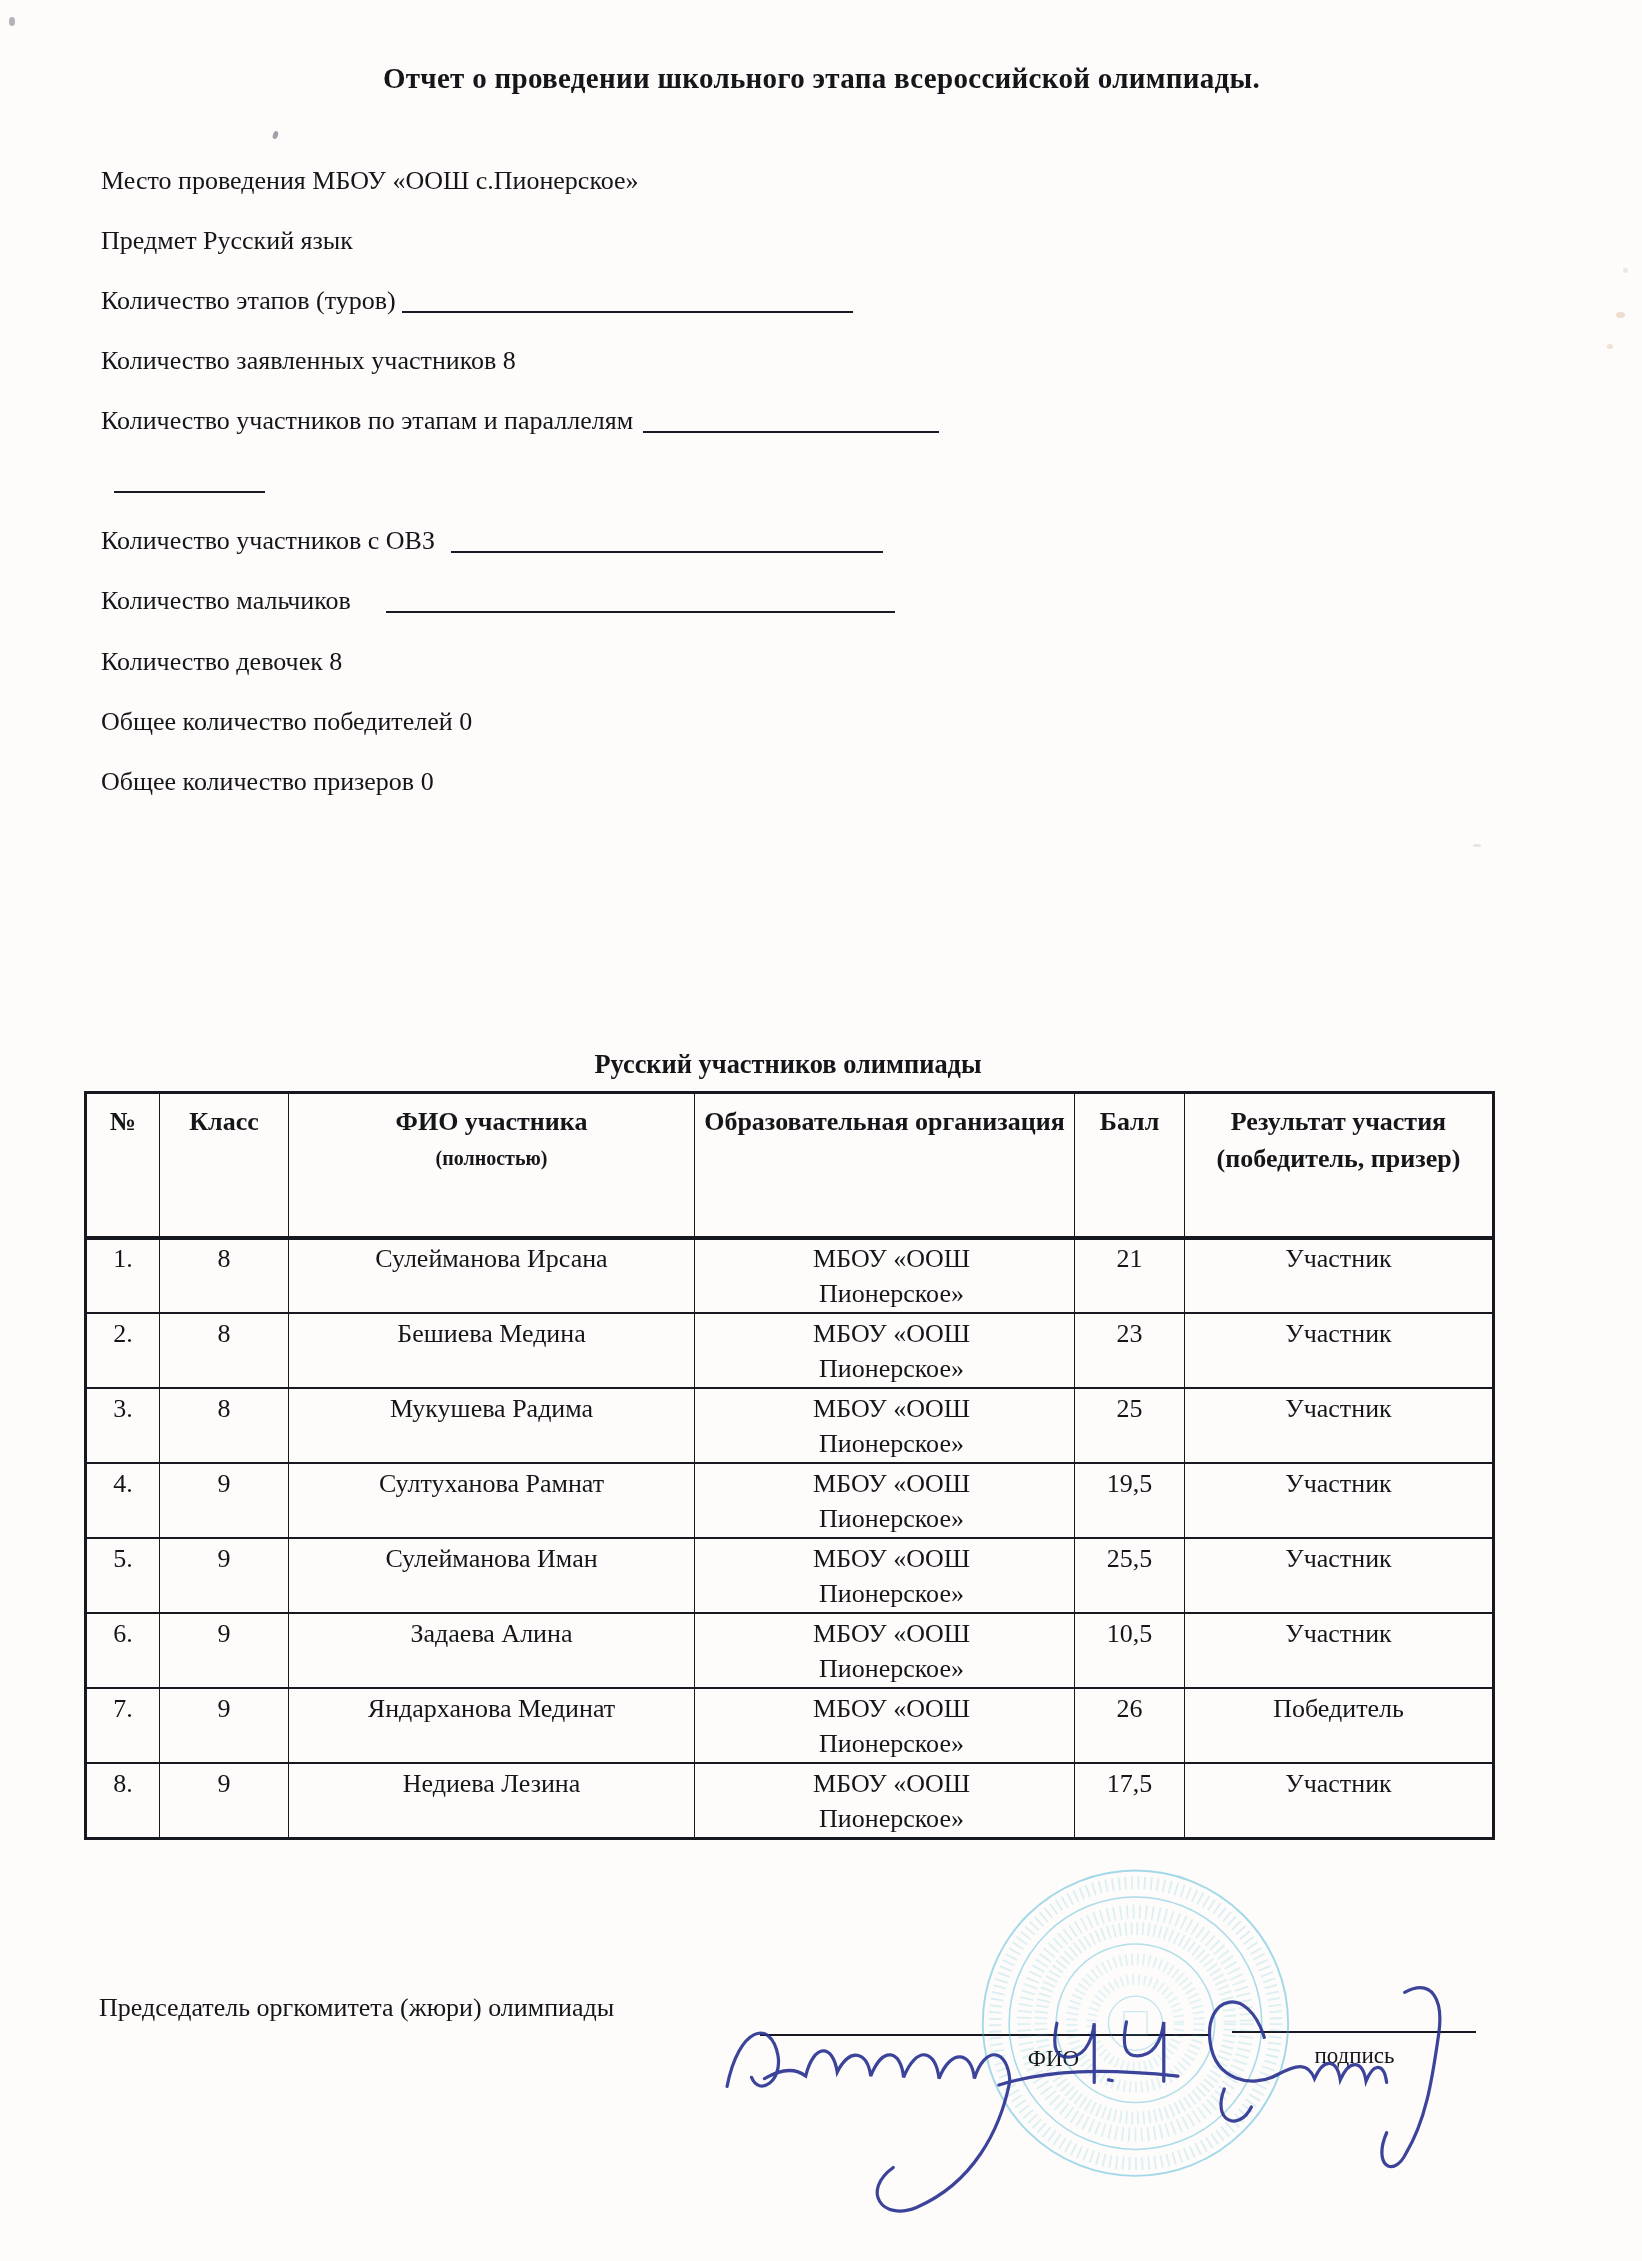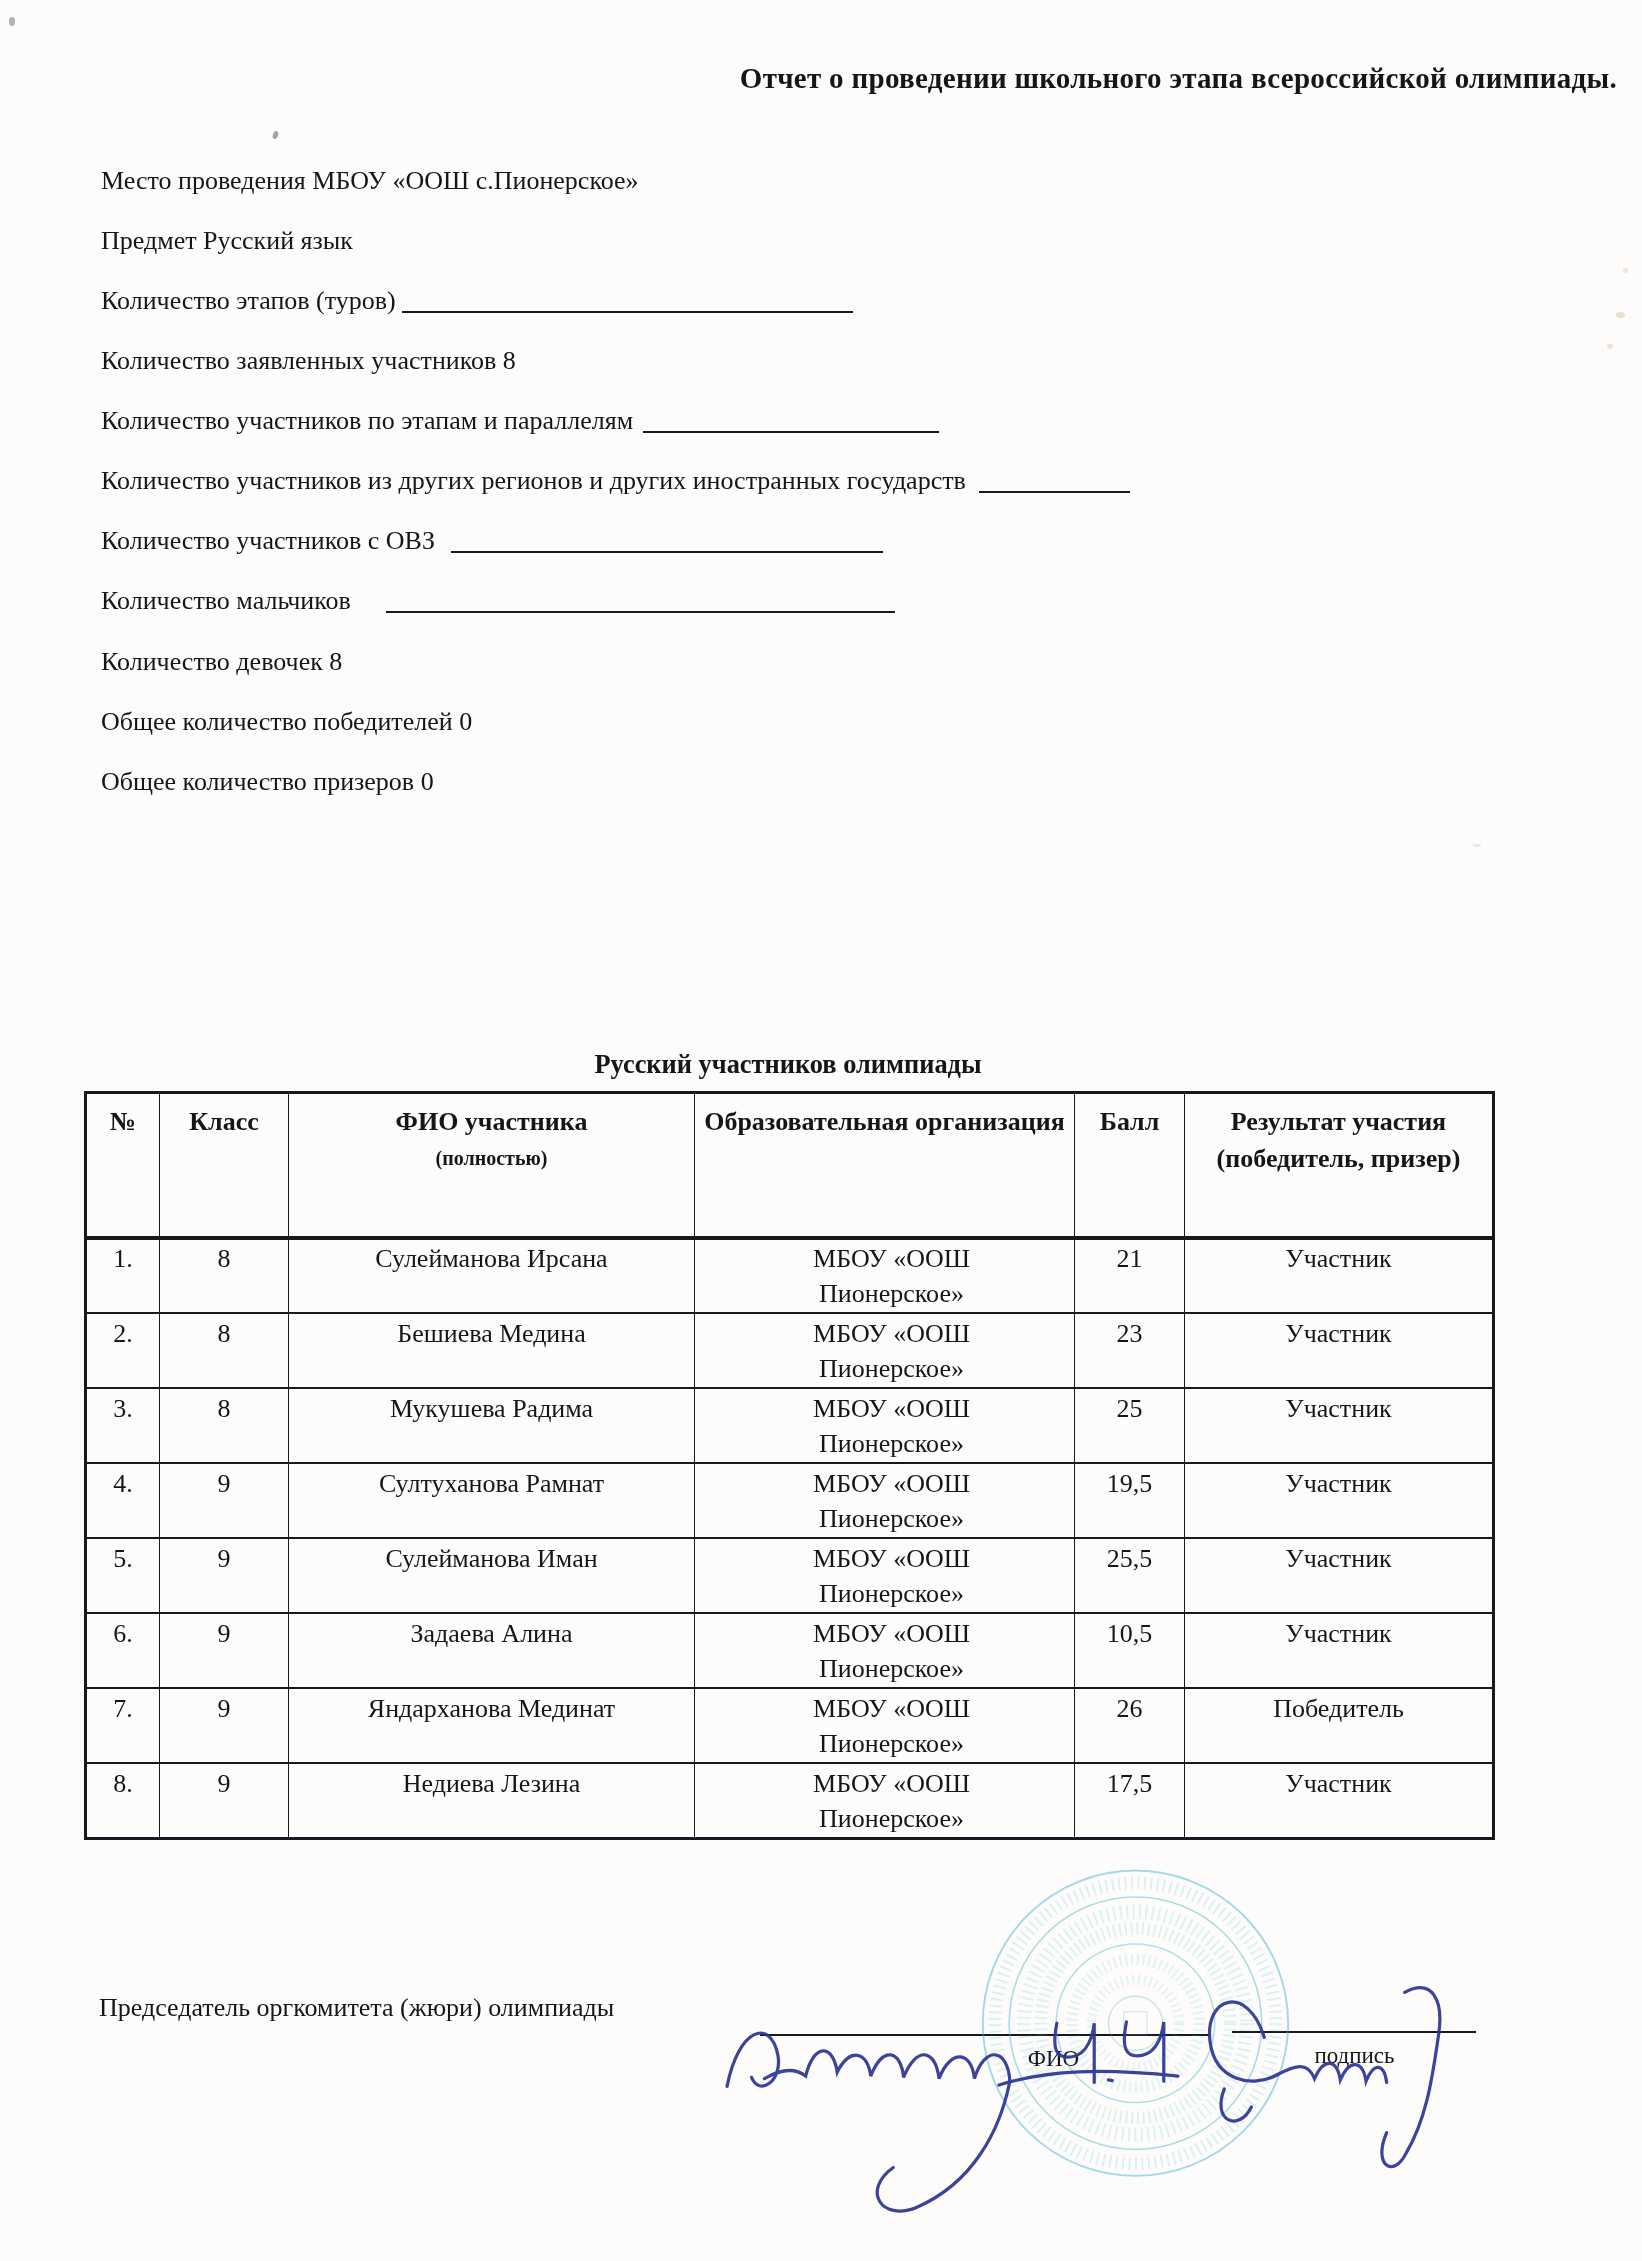--- a/index.html
+++ b/index.html
@@ -6,21 +6,21 @@
   body{
     width:1643px;height:2261px;
     background:#fdfcfa;
     font-family:"Liberation Serif","DejaVu Serif",serif;
     color:#15151a;
     position:relative;
     overflow:hidden;
   }
   .title{
     position:absolute;top:62px;left:26px;width:1591px;
-    text-align:right;font-size:29px;font-weight:bold;letter-spacing:0.3px;
+    text-align:center;font-size:29px;font-weight:bold;letter-spacing:0.3px;
   }
   .info{position:absolute;left:101px;top:165px;width:1482px;}
   .info-line{font-size:26px;line-height:31px;margin:0 0 29px 0;white-space:nowrap;}
   .blank{display:inline-block;border-bottom:2.6px solid #1a1a24;height:26px;vertical-align:-3.9px;}
   .b-etap{width:451px;margin-left:6.4px;}
   .b-par{width:296px;margin-left:9.7px;}
   .b-reg{width:151px;margin-left:13px;}
   .b-ovz{width:432px;margin-left:16px;}
   .b-mal{width:509px;margin-left:35px;}
   .table-heading{
@@ -68,21 +68,21 @@
 <body>
 
 <div class="title">Отчет о проведении школьного этапа всероссийской олимпиады.</div>
 
 <div class="info">
   <div class="info-line"><span>Место проведения МБОУ «ООШ с.Пионерское»</span></div>
   <div class="info-line"><span>Предмет Русский язык</span></div>
   <div class="info-line"><span>Количество этапов (туров)</span><span class="blank b-etap"></span></div>
   <div class="info-line"><span>Количество заявленных участников 8</span></div>
   <div class="info-line"><span>Количество участников по этапам и параллелям</span><span class="blank b-par"></span></div>
-  <div class="info-line"><span>Количество участников из других регионов и других иностранных государств</span><span class="blank b-reg"></span></div>
+  <div class="info-line"><span class="blank b-reg"></span></div>
   <div class="info-line"><span>Количество участников с ОВЗ</span><span class="blank b-ovz"></span></div>
   <div class="info-line"><span>Количество мальчиков</span><span class="blank b-mal"></span></div>
   <div class="info-line"><span>Количество девочек 8</span></div>
   <div class="info-line"><span>Общее количество победителей 0</span></div>
   <div class="info-line"><span>Общее количество призеров 0</span></div>
 </div>
 
 <div class="table-heading">Русский участников олимпиады</div>
 
 <table class="participants">

